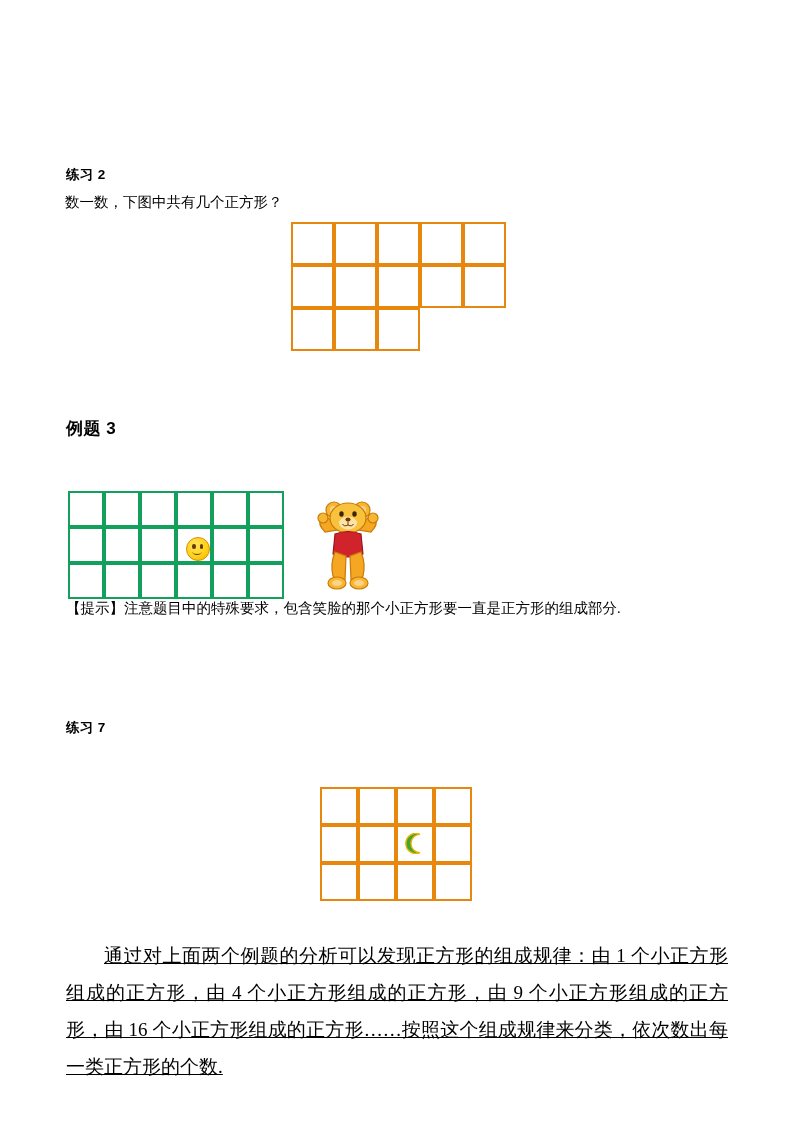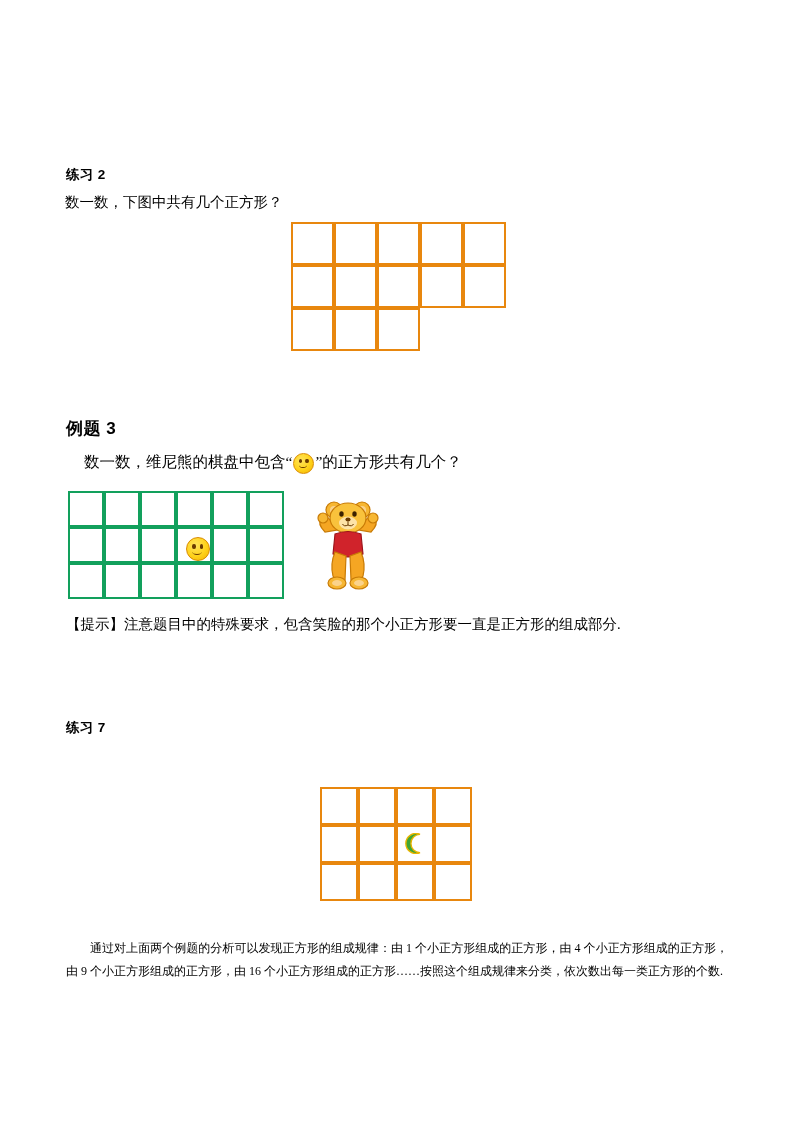--- a/index.html
+++ b/index.html
@@ -40,23 +40,24 @@
   }
   .body-text {
     font-size: 14.5px;
     line-height: 1.75;
   }
   .body-text-lg {
     font-size: 15.5px;
     line-height: 1.8;
   }
   .para {
-    font-size: 12px;
+    font-size: 19px;
     line-height: 1.95;
     text-align: justify;
+    text-decoration: underline;
   }
 
   
   .grid-fig {
     position: absolute;
   }
   .cell {
     position: absolute;
     box-sizing: border-box;
   }
@@ -116,27 +117,20 @@
     <div class="cell orange" style="left:129px; top:43px; width:43px; height:43px;"></div>
     <div class="cell orange" style="left:172px; top:43px; width:43px; height:43px;"></div>
 
     <div class="cell orange" style="left:0px;   top:86px; width:43px; height:43px;"></div>
     <div class="cell orange" style="left:43px;  top:86px; width:43px; height:43px;"></div>
     <div class="cell orange" style="left:86px;  top:86px; width:43px; height:43px;"></div>
   </div>
 
   <div class="block heading-lg" style="left:66px; top:405px;margin-top:12px;">例题 3</div>
 
-  <div class="block body-text-lg" style="left:84px; top:448px; white-space:nowrap;">
-    <span>数一数，维尼熊的棋盘中包含“</span><span class="smiley" style="width:19px; height:19px; margin:0 1px;">
-      <span class="eye" style="left:4.5px; top:5.5px; width:3.2px; height:3.8px;"></span>
-      <span class="eye" style="left:11px; top:5.5px; width:3.2px; height:3.8px;"></span>
-      <span class="mouth" style="left:4.5px; top:8.5px; width:8px; height:5px;"></span>
-    </span><span>”的正方形共有几个？</span>
-  </div>
 
   <div class="grid-fig" style="left:68px; top:491px; width:220px; height:112px;">
     <div class="cell green" style="left:0px;   top:0px;  width:36px; height:36px;"></div>
     <div class="cell green" style="left:36px;  top:0px;  width:36px; height:36px;"></div>
     <div class="cell green" style="left:72px;  top:0px;  width:36px; height:36px;"></div>
     <div class="cell green" style="left:108px; top:0px;  width:36px; height:36px;"></div>
     <div class="cell green" style="left:144px; top:0px;  width:36px; height:36px;"></div>
     <div class="cell green" style="left:180px; top:0px;  width:36px; height:36px;"></div>
 
     <div class="cell green" style="left:0px;   top:36px; width:36px; height:36px;"></div>
@@ -188,21 +182,21 @@
       <ellipse cx="24" cy="85" rx="9" ry="6" fill="#F7B733" stroke="#C87B06" stroke-width="1.2"></ellipse>
       <ellipse cx="46" cy="85" rx="9" ry="6" fill="#F7B733" stroke="#C87B06" stroke-width="1.2"></ellipse>
       <ellipse cx="24" cy="85" rx="5" ry="3" fill="#FBD38B"></ellipse>
       <ellipse cx="46" cy="85" rx="5" ry="3" fill="#FBD38B"></ellipse>
 
       <circle cx="10" cy="20" r="5" fill="#F7B733" stroke="#C87B06" stroke-width="1.2"></circle>
       <circle cx="60" cy="20" r="5" fill="#F7B733" stroke="#C87B06" stroke-width="1.2"></circle>
     </svg>
   </div>
 
-  <div class="block body-text" style="left:66px; top:612px; white-space:nowrap;text-align:center;">
+  <div class="block body-text" style="left:66px; top:596px; white-space:nowrap;text-align:center;">
     <span>【提示】</span><span>注意题目中的特殊要求，包含笑脸的那个小正方形要一直是正方形的组成部分.</span>
   </div>
 
   <div class="block heading-sm" style="left:66px; top:719px;">练习 7</div>
 
 
   <div class="grid-fig" style="left:320px; top:787px; width:155px; height:115px;">
     <div class="cell orange" style="left:0px;   top:0px;  width:38px; height:38px;"></div>
     <div class="cell orange" style="left:38px;  top:0px;  width:38px; height:38px;"></div>
     <div class="cell orange" style="left:76px;  top:0px;  width:38px; height:38px;"></div>

